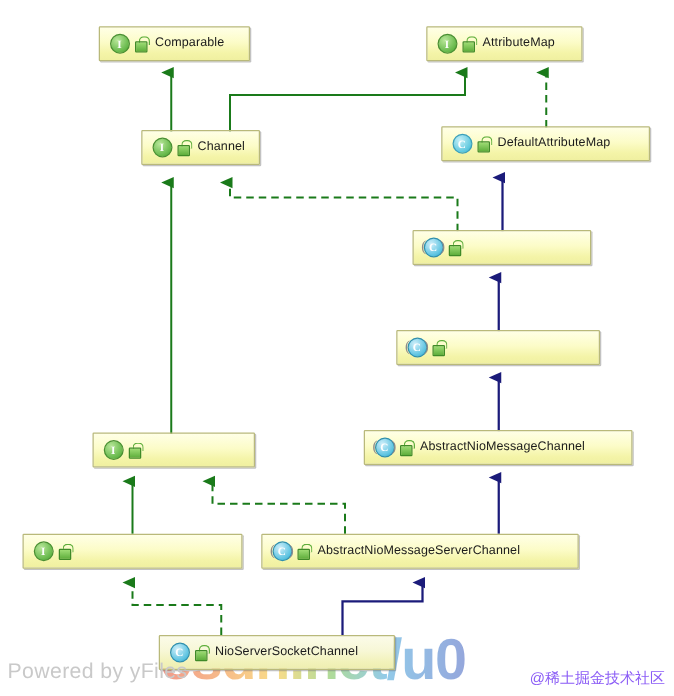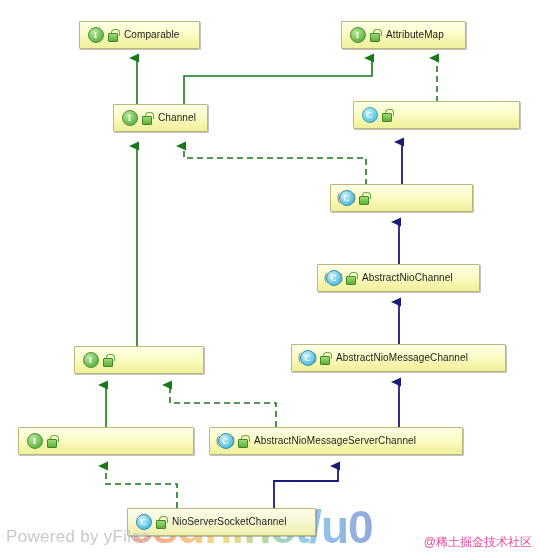--- a/index.html
+++ b/index.html
@@ -107,21 +107,21 @@
     left:6px; top:527px;
     font-size:17px;
     color:#c9c9c9;
     letter-spacing:0.3px;
     z-index:5;
   }
   .wm-community{
     position:absolute;
     right:7px; top:534px;
     font-size:12px;
-    color:#ec4899;
+    color:#8b5cf6;
     z-index:5;
   }
   .wm-csdn{
     position:absolute;
     left:128px; top:500px;
     font-size:46px;
     font-weight:bold;
     letter-spacing:-1px;
     z-index:2;
     opacity:0.55;
@@ -211,20 +211,21 @@
   </div>
 
   <div class="node" style="left:353px; top:101px; width:167px;">
     <span class="type-icon cls">
       <span class="disc">C</span>
     </span>
     <span class="key-icon">
       <span class="shackle"></span>
         <span class="body"></span>
     </span>
+    <span class="node-label">DefaultAttributeMap</span>
   </div>
 
   <div class="node" style="left:330px; top:184px; width:143px;">
     <span class="type-icon cls inner">
       <span class="paren l">(</span>
         <span class="disc">C</span>
         <span class="paren r">)</span>
     </span>
     <span class="key-icon">
       <span class="shackle"></span>
@@ -235,21 +236,20 @@
   <div class="node" style="left:317px; top:264px; width:163px;">
     <span class="type-icon cls inner">
       <span class="paren l">(</span>
         <span class="disc">C</span>
         <span class="paren r">)</span>
     </span>
     <span class="key-icon">
       <span class="shackle"></span>
         <span class="body"></span>
     </span>
-    <span class="node-label">AbstractNioChannel</span>
   </div>
 
   <div class="node" style="left:74px; top:346px; width:130px;">
     <span class="type-icon iface">
       <span class="disc">I</span>
     </span>
     <span class="key-icon">
       <span class="shackle"></span>
         <span class="body"></span>
     </span>

